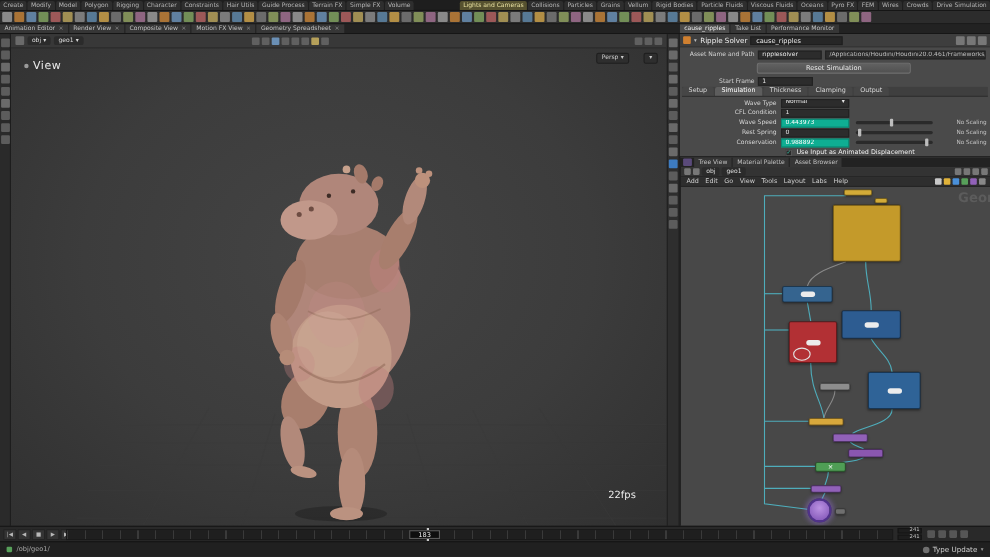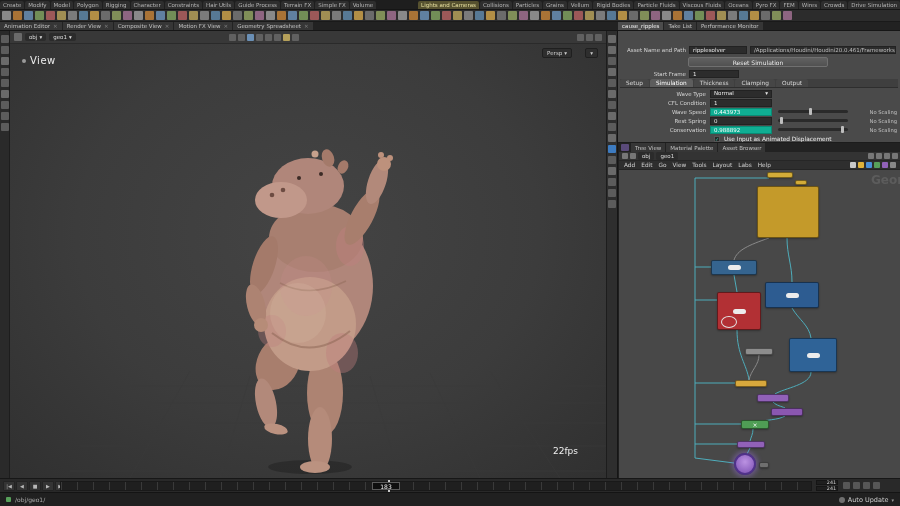--- a/index.html
+++ b/index.html
@@ -366,20 +366,31 @@
       <span>Persp</span>
       <span>▾</span>
     </div>
   <div class="vp-pill" id="vp-pill-2">
       <span>▾</span>
     </div>
   <div id="vp-fps">22fps</div>
 </div>
 
 <div id="params">
+  <div id="p-head">
+    <span class="nico"></span>
+    <span style="font-size:5px;color:#bbb">▾</span>
+    <span class="ntype">Ripple Solver</span>
+    <span class="nname">cause_ripples</span>
+    <span id="p-head-icons">
+      <span class="sic" style="background:#777"></span>
+      <span class="sic" style="background:#777"></span>
+      <span class="sic" style="background:#777"></span>
+    </span>
+  </div>
   <div id="p-asset">
     <span class="plab">Asset Name and Path</span>
     <span class="fld" id="p-asset-name">ripplesolver</span>
     <span class="fld" id="p-asset-path">/Applications/Houdini/Houdini20.0.461/Frameworks/Houdini.framework/Versions/20.0/R</span>
   </div>
   <div id="p-reset">Reset Simulation</div>
   <div id="p-start">
     <span class="plab">Start Frame</span>
     <span class="fld">1</span>
   </div>
@@ -551,16 +562,16 @@
       <span class="sic" style="background: rgb(86, 86, 86); width: 7px; height: 7px;"></span>
       <span class="sic" style="background: rgb(86, 86, 86); width: 7px; height: 7px;"></span>
     </div>
 </div>
 
 <div id="statusbar">
   <span id="sb-dot"></span>
   <span id="sb-path">/obj/geo1/</span>
   <span id="sb-right">
     <span id="sb-gear"></span>
-    <span id="sb-auto">Auto Update</span>
+    <span id="sb-auto">Type Update</span>
     <span id="sb-caret">▾</span>
   </span>
 </div>
 
 </body></html>

